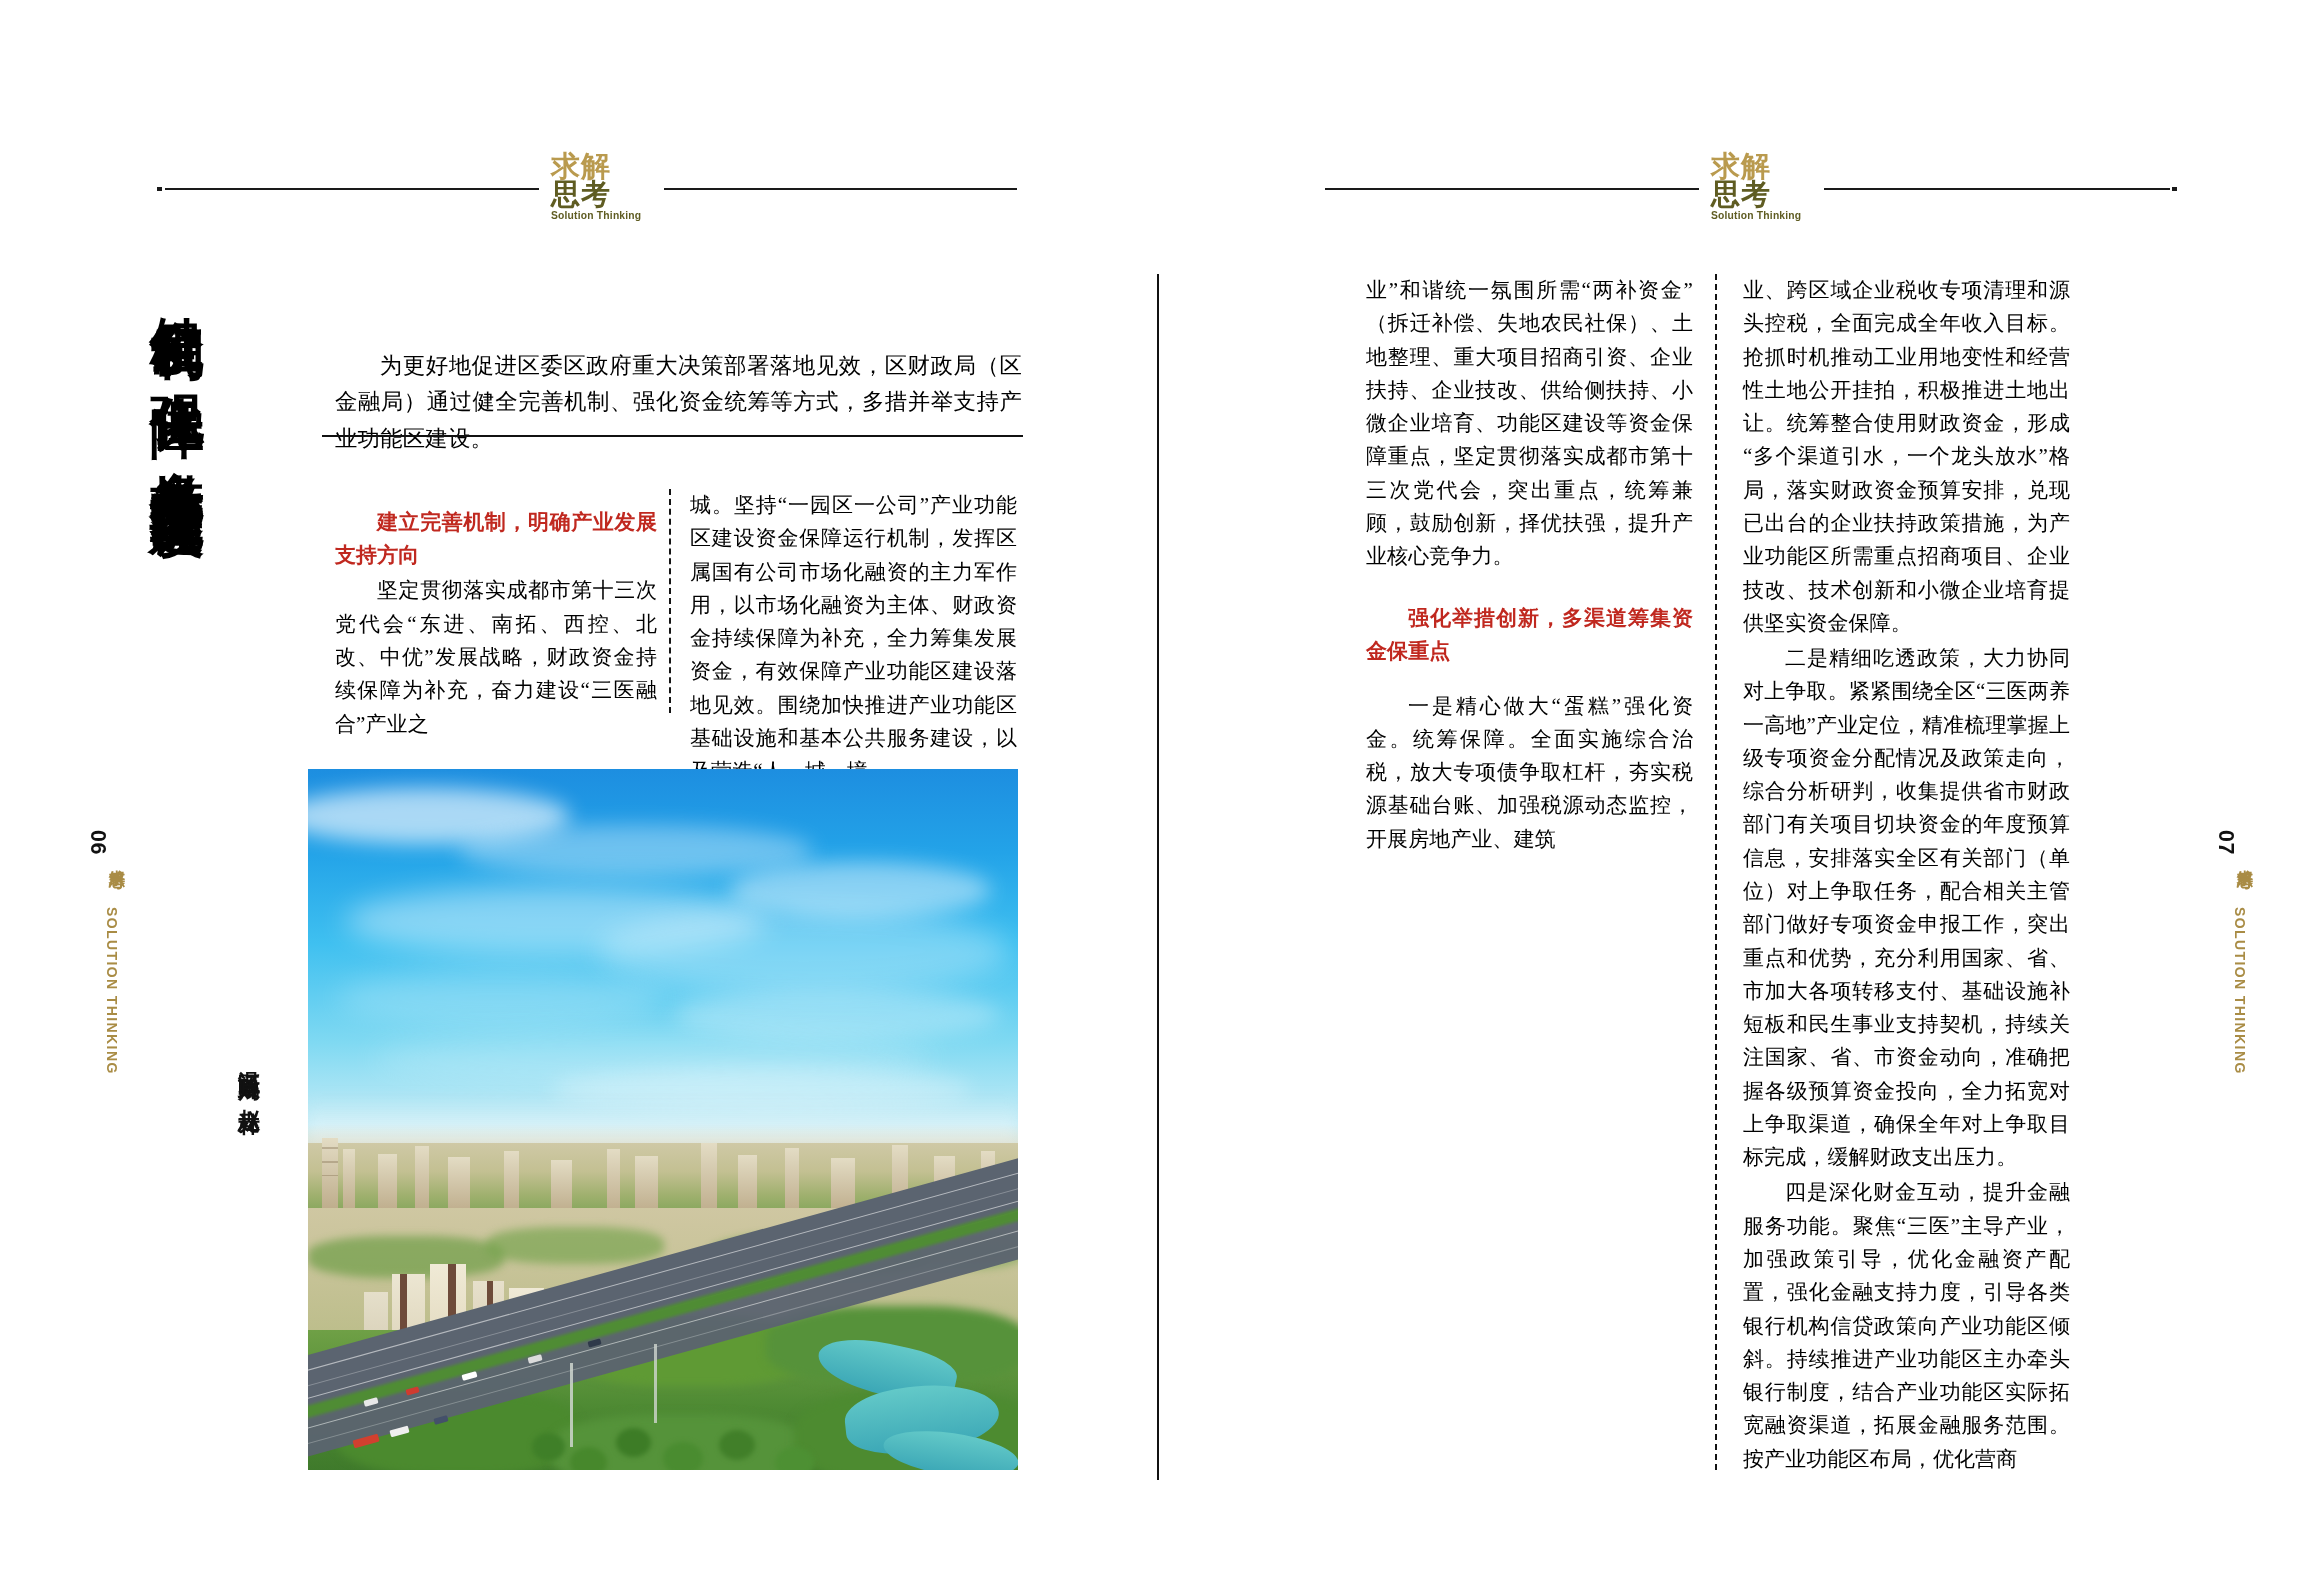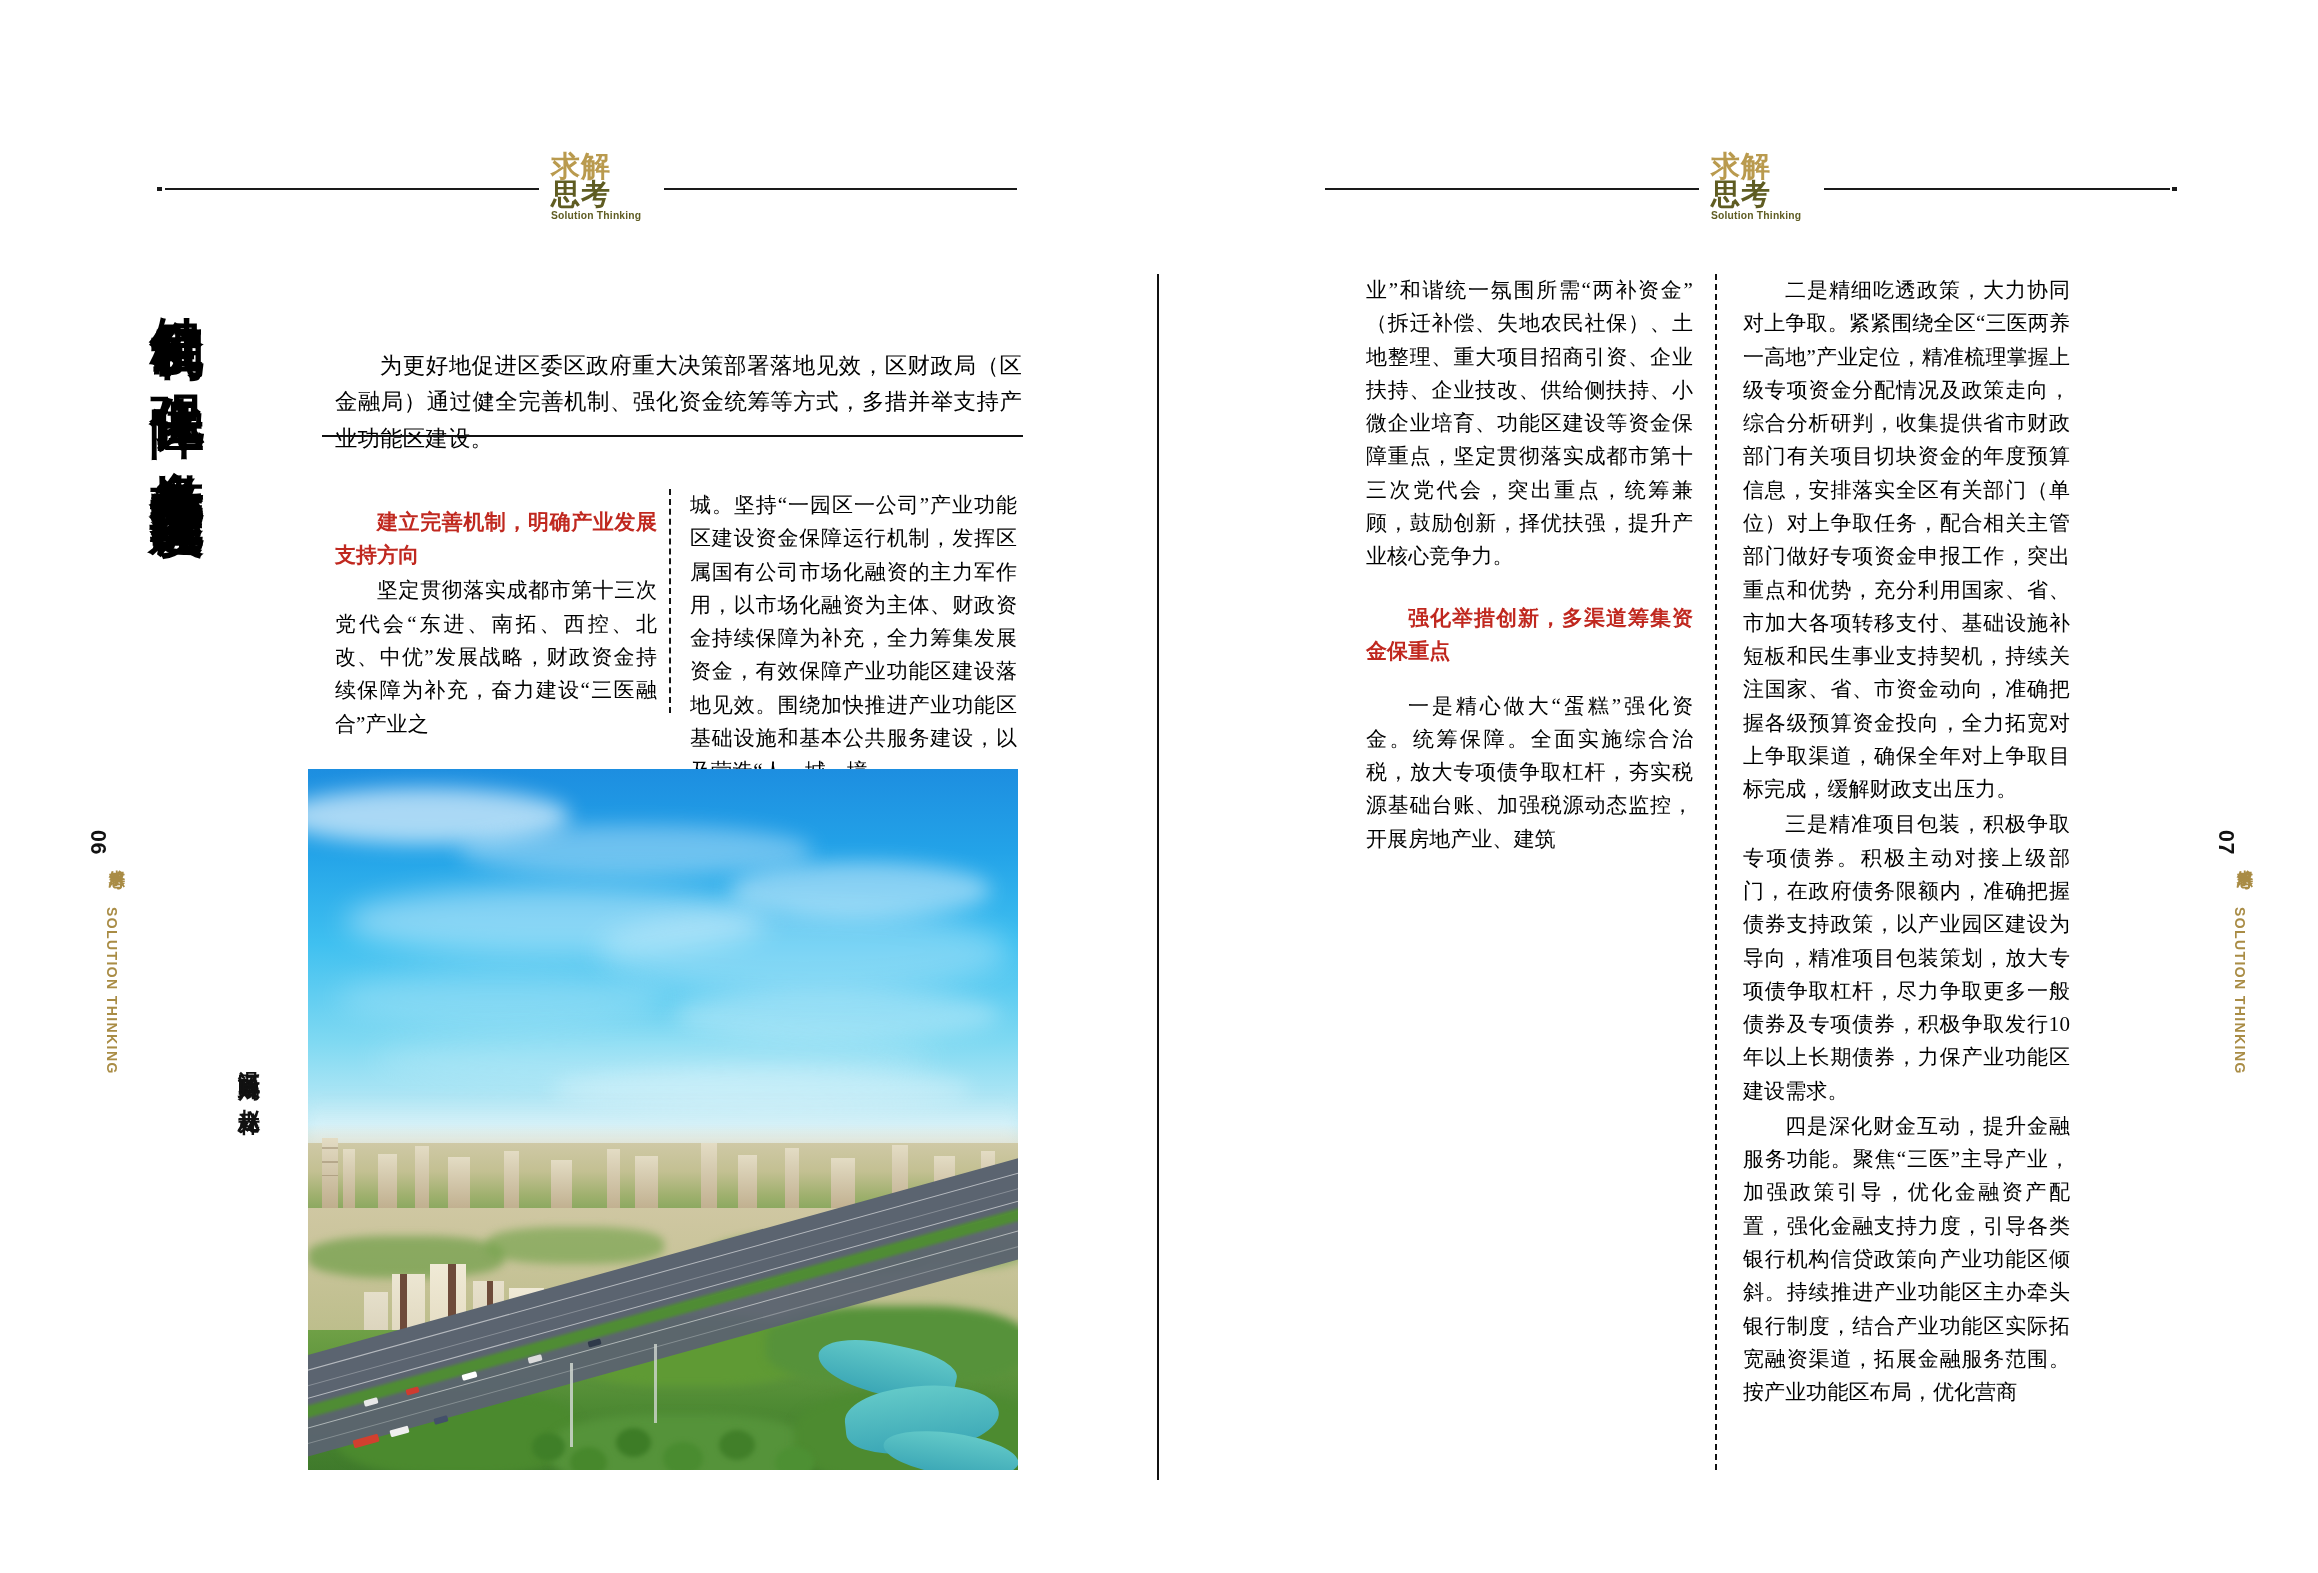--- a/index.html
+++ b/index.html
@@ -272,20 +272,20 @@
 
     <div class="col" style="left:206px;top:262px;width:327px;">
       <p class="cont">业”和谐统一氛围所需“两补资金”（拆迁补偿、失地农民社保）、土地整理、重大项目招商引资、企业扶持、企业技改、供给侧扶持、小微企业培育、功能区建设等资金保障重点，坚定贯彻落实成都市第十三次党代会，突出重点，统筹兼顾，鼓励创新，择优扶强，提升产业核心竞争力。</p>
       <p class="subhead tight" style="margin-top:28px;">强化举措创新，多渠道筹集资金保重点</p>
       <p>一是精心做大“蛋糕”强化资金。统筹保障。全面实施综合治税，放大专项债争取杠杆，夯实税源基础台账、加强税源动态监控，开展房地产业、建筑</p>
     </div>
 
     <div class="vrule-dash" style="left:555px;top:262px;height:1196px;"></div>
 
     <div class="col" style="left:583px;top:262px;width:327px;">
+      <p class="cont">业、跨区域企业税收专项清理和源头控税，全面完成全年收入目标。抢抓时机推动工业用地变性和经营性土地公开挂拍，积极推进土地出让。统筹整合使用财政资金，形成“多个渠道引水，一个龙头放水”格局，落实财政资金预算安排，兑现已出台的企业扶持政策措施，为产业功能区所需重点招商项目、企业技改、技术创新和小微企业培育提供坚实资金保障。</p>
       <p>二是精细吃透政策，大力协同对上争取。紧紧围绕全区“三医两养一高地”产业定位，精准梳理掌握上级专项资金分配情况及政策走向，综合分析研判，收集提供省市财政部门有关项目切块资金的年度预算信息，安排落实全区有关部门（单位）对上争取任务，配合相关主管部门做好专项资金申报工作，突出重点和优势，充分利用国家、省、市加大各项转移支付、基础设施补短板和民生事业支持契机，持续关注国家、省、市资金动向，准确把握各级预算资金投向，全力拓宽对上争取渠道，确保全年对上争取目标完成，缓解财政支出压力。</p>
-      <p>三是精准项目包装，积极争取专项债券。积极主动对接上级部门，在政府债务限额内，准确把握债券支持政策，以产业园区建设为导向，精准项目包装策划，放大专项债争取杠杆，尽力争取更多一般债券及专项债券，积极争取发行10年以上长期债券，力保产业功能区建设需求。</p>
       <p>四是深化财金互动，提升金融服务功能。聚焦“三医”主导产业，加强政策引导，优化金融资产配置，强化金融支持力度，引导各类银行机构信贷政策向产业功能区倾斜。持续推进产业功能区主办牵头银行制度，结合产业功能区实际拓宽融资渠道，拓展金融服务范围。按产业功能区布局，优化营商</p>
     </div>
 
   </div>
 </div>
 
 
 </body></html>

